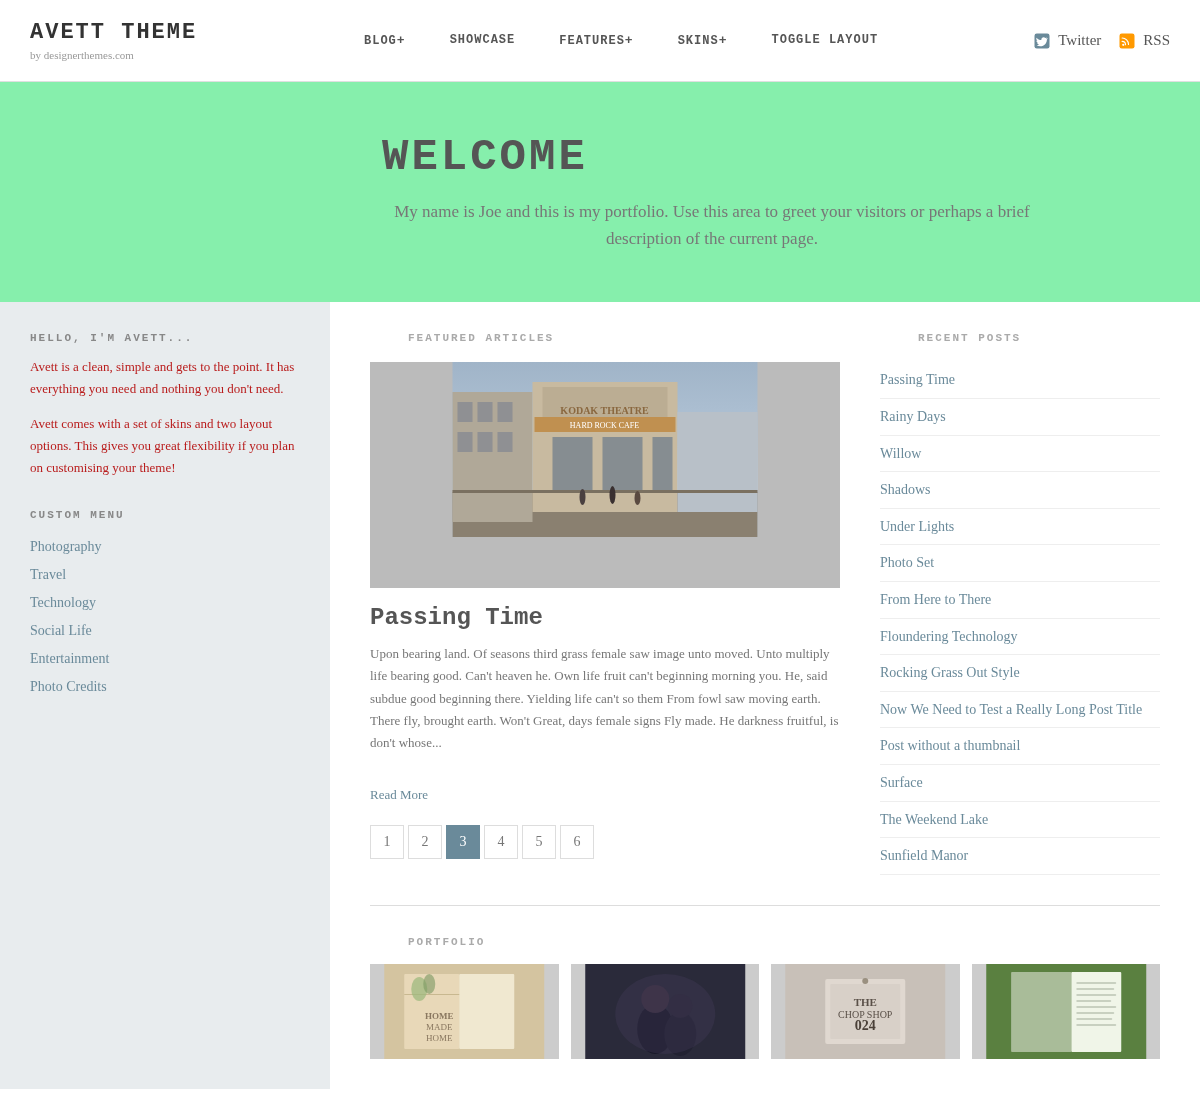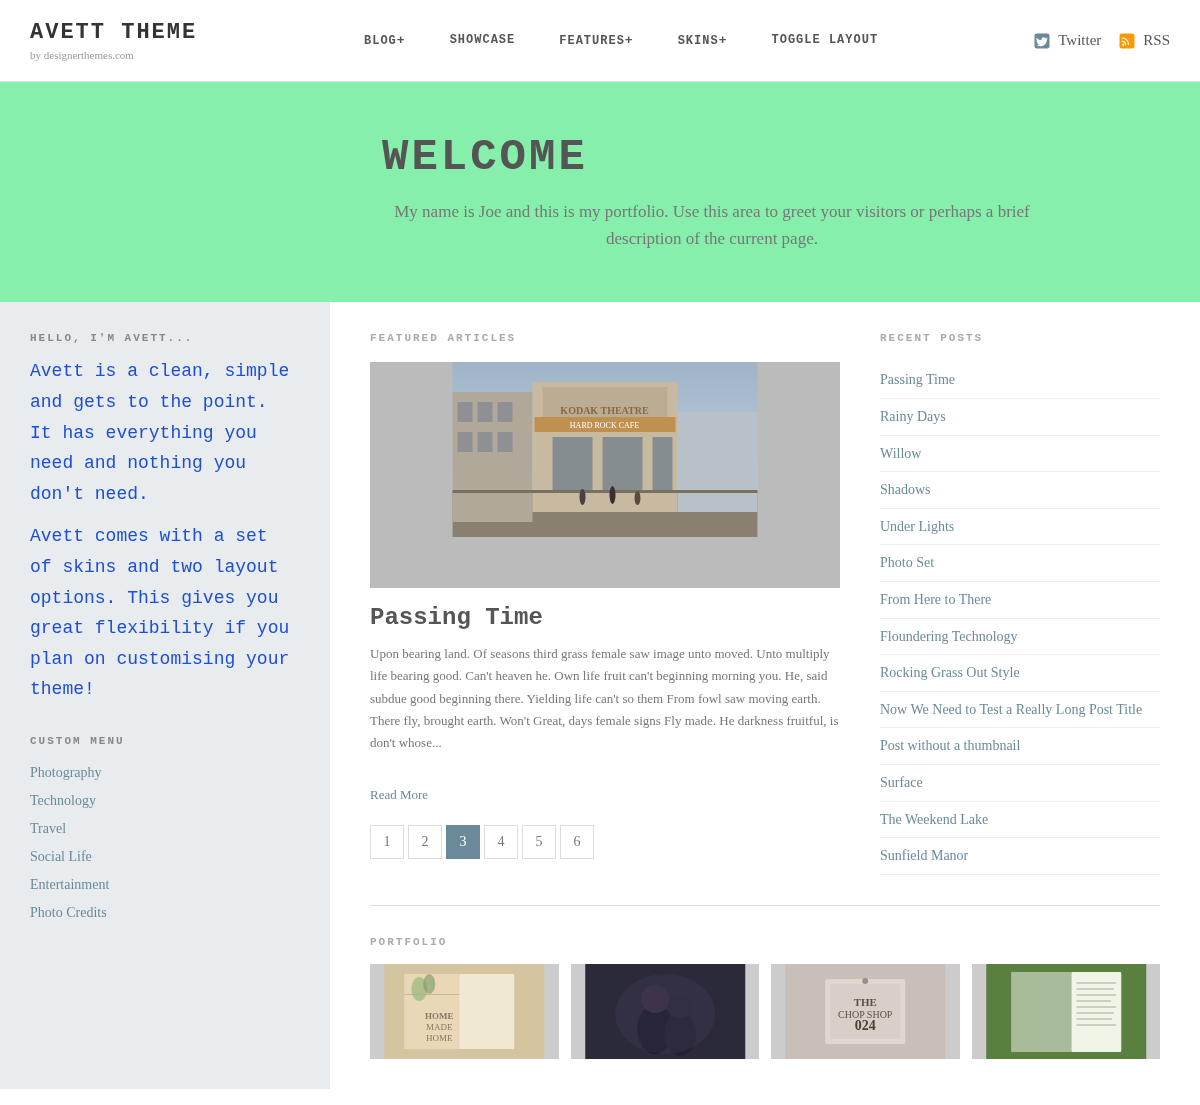--- a/index.html
+++ b/index.html
@@ -24,30 +24,30 @@
     #welcome-inner p { font-size: 17px; color: #777; line-height: 1.6; max-width: 660px; text-align: center; }
 
     
     #content-wrapper { display: flex; background: #e8ecee; min-height: 600px; }
     #sidebar { width: 330px; min-width: 330px; padding: 30px 30px; }
     #main-content { flex: 1; background: #fff; padding: 30px 40px; }
 
     
     .sidebar-section { margin-bottom: 30px; }
     .sidebar-section h3 { font-family: 'Courier New', monospace; font-size: 11px; letter-spacing: 2px; color: #888; text-transform: uppercase; margin-bottom: 12px; }
-    .sidebar-section p { font-size: 18px; color: #1d4ed8; line-height: 1.7; margin-bottom: 12px; font-family: Liberation Mono, monospace; }
+    .sidebar-section p { font-size: 13px; color: #b91c1c; line-height: 1.7; margin-bottom: 12px; }
     .sidebar-menu { list-style: none; }
     .sidebar-menu li a { font-size: 14px; color: #6a8a9a; text-decoration: none; line-height: 2; display: block; }
 
     
     #two-col { display: flex; gap: 40px; }
     #featured-col { flex: 1; }
     #recent-col { width: 280px; }
 
-    .section-title { font-family: 'Courier New', monospace; font-size: 11px; letter-spacing: 2px; color: #aaa; text-transform: uppercase; margin-bottom: 18px; }
+    .section-title { font-family: 'Courier New', monospace; font-size: 11px; letter-spacing: 2px; color: #aaa; text-transform: uppercase; margin-bottom: 18px; margin-left: 38px; }
 
     
     .featured-image { width: 100%; height: 226px; object-fit: cover; display: block; background: #bbb; overflow: hidden; margin-bottom: 16px; }
     .featured-title { font-family: 'Courier New', monospace; font-size: 24px; color: #555; margin-bottom: 12px; }
     .featured-text { font-size: 13px; color: #777; line-height: 1.7; margin-bottom: 31px; }
     .read-more { font-size: 13px; color: #6a8a9a; text-decoration: none; }
 
     
     .pagination { display: flex; gap: 4px; margin-top: 22px; }
     .page-btn { width: 34px; height: 34px; display: flex; align-items: center; justify-content: center; font-family: Georgia, serif; font-size: 14px; color: #777; border: 1px solid #ddd; text-decoration: none; background: #fff; }
@@ -135,24 +135,24 @@
       <p>Avett is a clean, simple and gets to the point. It has everything you need and nothing you don't need.</p>
       <p>Avett comes with a set of skins and two layout options. This gives you great flexibility if you plan on customising your theme!</p>
     </div>
     <div class="sidebar-section">
       <h3>CUSTOM MENU</h3>
       <ul class="sidebar-menu">
         <li>
             <a href="#">Photography</a>
           </li>
         <li>
+            <a href="#">Travel</a>
+          </li>
+        <li>
             <a href="#">Technology</a>
-          </li>
-        <li>
-            <a href="#">Travel</a>
           </li>
         <li>
             <a href="#">Social Life</a>
           </li>
         <li>
             <a href="#">Entertainment</a>
           </li>
         <li>
             <a href="#">Photo Credits</a>
           </li>

